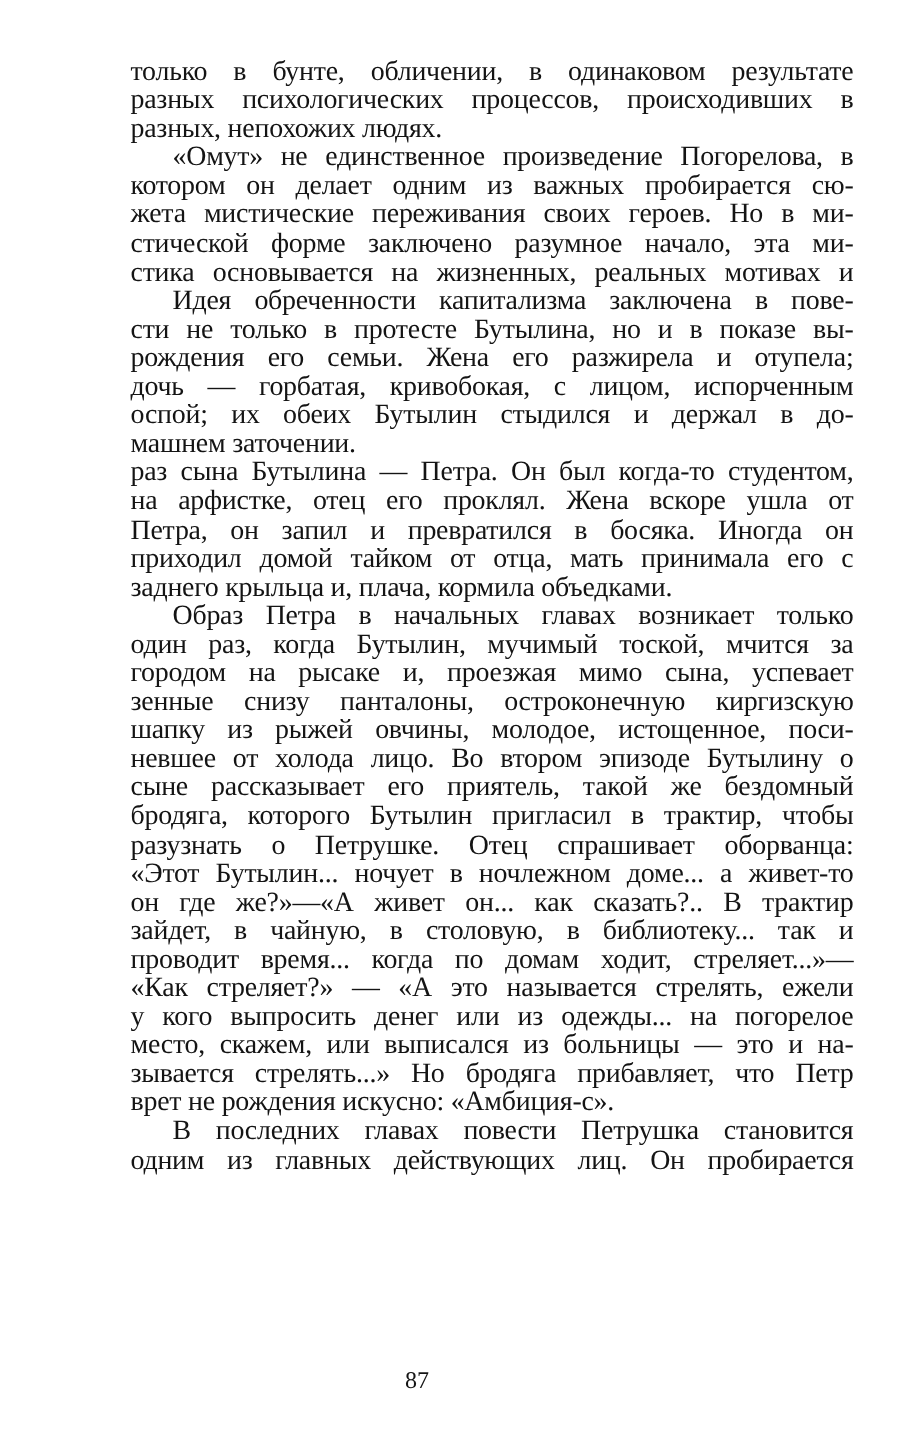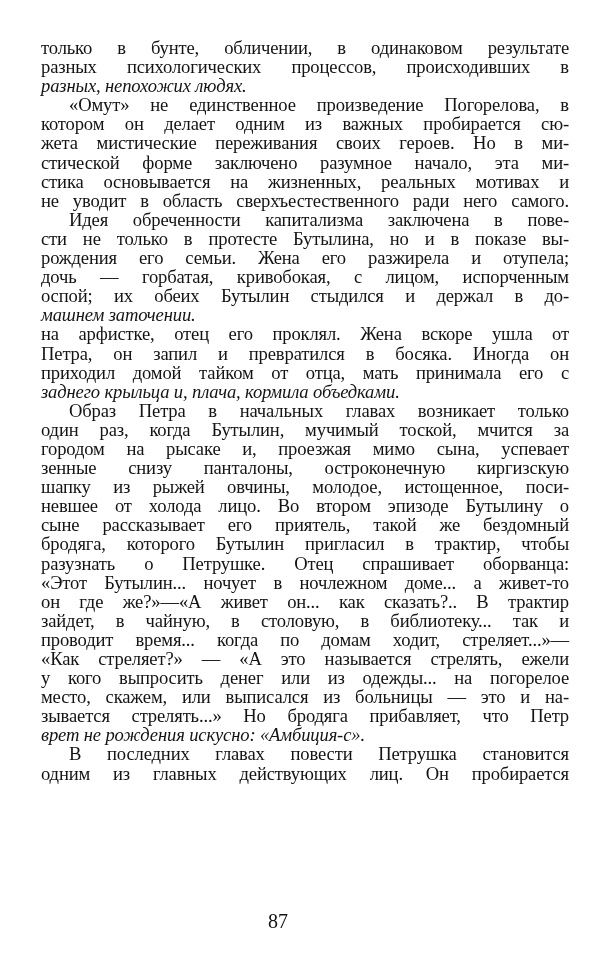--- a/index.html
+++ b/index.html
@@ -32,64 +32,64 @@
       letter-spacing: -0.15px;
     }
     .line {
       display: block;
       height: 19.1px;
       line-height: 19.1px;
       white-space: nowrap;
       text-align: justify;
       text-align-last: justify;
       overflow: visible;
+      margin-left: 46px;
     }
     .line.indent {
       padding-left: 28px;
     }
     .line.last {
       text-align-last: left;
-      font-style: italic;
     }
     .page-number {
       position: absolute;
       left: 0;
       width: 556px;
       top: 912px;
       text-align: center;
       color: #141414;
       font-family: "Liberation Serif", "DejaVu Serif", serif;
-      font-size: 20px;
+      font-size: 16px;
       line-height: 18px;
     }
   </style>
 </head>
 <body>
 
 <div class="page">
   <div class="text-block">
 
     <span class="line">только в бунте, обличении, в одинаковом результате</span>
     <span class="line">разных психологических процессов, происходивших в</span>
     <span class="line last">разных, непохожих людях.</span>
 
     <span class="line indent">«Омут» не единственное произведение Погорелова, в</span>
     <span class="line">котором он делает одним из важных пробирается сю-</span>
     <span class="line">жета мистические переживания своих героев. Но в ми-</span>
     <span class="line">стической форме заключено разумное начало, эта ми-</span>
     <span class="line">стика основывается на жизненных, реальных мотивах и</span>
-    <span class="line">не уводит в область сверхъестественного ради него самого.</span>
 
     <span class="line indent">Идея обреченности капитализма заключена в пове-</span>
     <span class="line">сти не только в протесте Бутылина, но и в показе вы-</span>
     <span class="line">рождения его семьи. Жена его разжирела и отупела;</span>
     <span class="line">дочь — горбатая, кривобокая, с лицом, испорченным</span>
     <span class="line">оспой; их обеих Бутылин стыдился и держал в до-</span>
     <span class="line last">машнем заточении.</span>
 
+    <span class="line">раз сына Бутылина — Петра. Он был когда-то студентом,</span>
     <span class="line">на арфистке, отец его проклял. Жена вскоре ушла от</span>
     <span class="line">Петра, он запил и превратился в босяка. Иногда он</span>
     <span class="line">приходил домой тайком от отца, мать принимала его с</span>
     <span class="line last">заднего крыльца и, плача, кормила объедками.</span>
 
     <span class="line indent">Образ Петра в начальных главах возникает только</span>
     <span class="line">один раз, когда Бутылин, мучимый тоской, мчится за</span>
     <span class="line">городом на рысаке и, проезжая мимо сына, успевает</span>
     <span class="line">зенные снизу панталоны, остроконечную киргизскую</span>
     <span class="line">шапку из рыжей овчины, молодое, истощенное, поси-</span>

